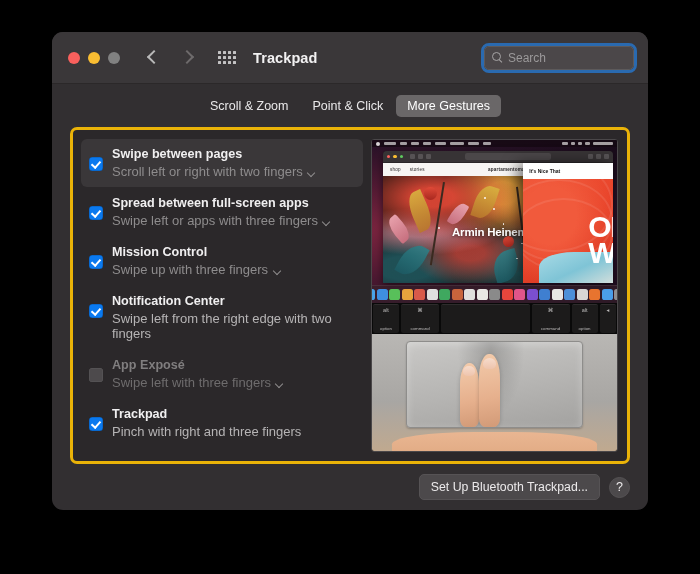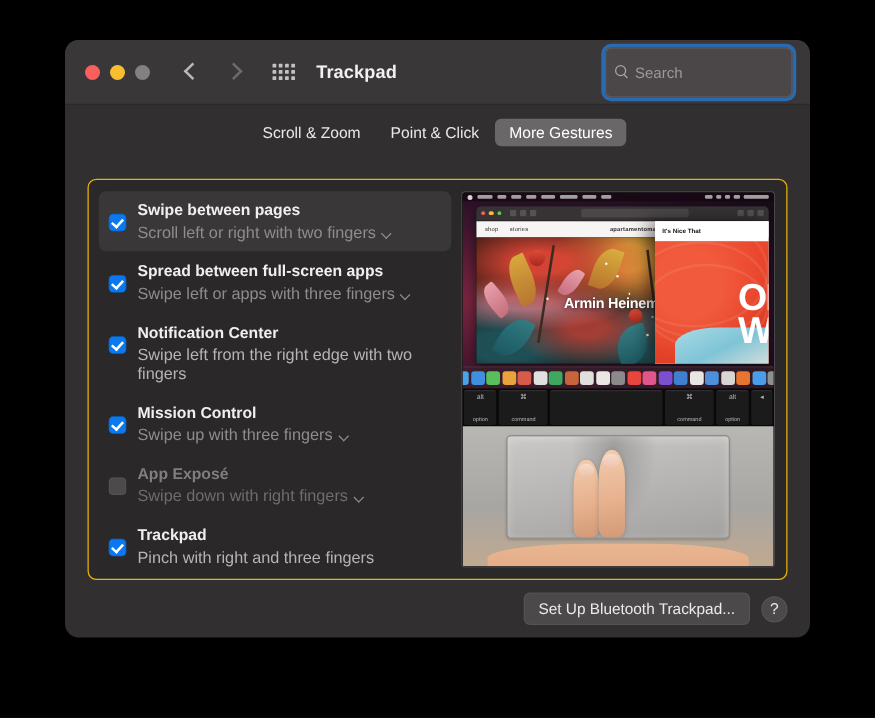--- a/index.html
+++ b/index.html
@@ -60,21 +60,21 @@
   .wtitle {
     margin-left: 17px;
     color: #f2f1f2;
     font-size: 14.5px;
     font-weight: bold;
     letter-spacing: 0.1px;
   }
   .searchwrap {
     position: absolute; right: 14px; top: 50%;
     transform: translateY(-50%);
-    width: 150px; height: 40px;
+    width: 150px; height: 24px;
   }
   .searchring {
     position: absolute; inset: -3px;
     border: 3px solid #2a6ab0;
     border-radius: 8px;
   }
   .searchbox {
     position: absolute; inset: 0;
     background: #4b4749;
     border: 1px solid #5d5a5b;
@@ -114,26 +114,25 @@
   .body {
     flex: 1 1 auto;
     padding: 0 18px 0 18px;
     display: flex;
     flex-direction: column;
     min-height: 0;
   }
   .panel {
     flex: 1 1 auto;
     background: #2b282a;
-    border: 1px solid #eab308;
+    border: 3px solid #eab308;
     border-radius: 7px;
     display: flex;
     overflow: hidden;
     min-height: 0;
-    margin-top: 16px;
   }
   .gestures {
     width: 298px;
     flex: 0 0 auto;
     padding: 9px 8px 8px 8px;
     display: flex;
     flex-direction: column;
     gap: 1px;
   }
   .grow {
@@ -472,44 +471,44 @@
             <span class="gsubwrap">
               <span class="gsub">Swipe left or apps with three fingers</span>
               <span class="popchev"></span>
             </span>
           </span>
         </div>
 
         <div class="grow">
           <span class="cbox on"></span>
           <span class="gtext">
-            <span class="gtitle">Notification Center</span>
-            <span class="gsubwrap">
-              <span class="gsub bright">Swipe left from the right edge with two fingers</span>
-            </span>
-          </span>
-        </div>
-
-        <div class="grow">
-          <span class="cbox on"></span>
-          <span class="gtext">
             <span class="gtitle">Mission Control</span>
             <span class="gsubwrap">
               <span class="gsub">Swipe up with three fingers</span>
               <span class="popchev"></span>
+            </span>
+          </span>
+        </div>
+
+        <div class="grow">
+          <span class="cbox on"></span>
+          <span class="gtext">
+            <span class="gtitle">Notification Center</span>
+            <span class="gsubwrap">
+              <span class="gsub bright">Swipe left from the right edge with two fingers</span>
             </span>
           </span>
         </div>
 
         <div class="grow">
           <span class="cbox off"></span>
           <span class="gtext">
             <span class="gtitle dim">App Exposé</span>
             <span class="gsubwrap">
-              <span class="gsub dim">Swipe down with right fingers</span>
+              <span class="gsub dim">Swipe left with three fingers</span>
               <span class="popchev"></span>
             </span>
           </span>
         </div>
 
         <div class="grow">
           <span class="cbox on"></span>
           <span class="gtext">
             <span class="gtitle">Trackpad</span>
             <span class="gsubwrap">

